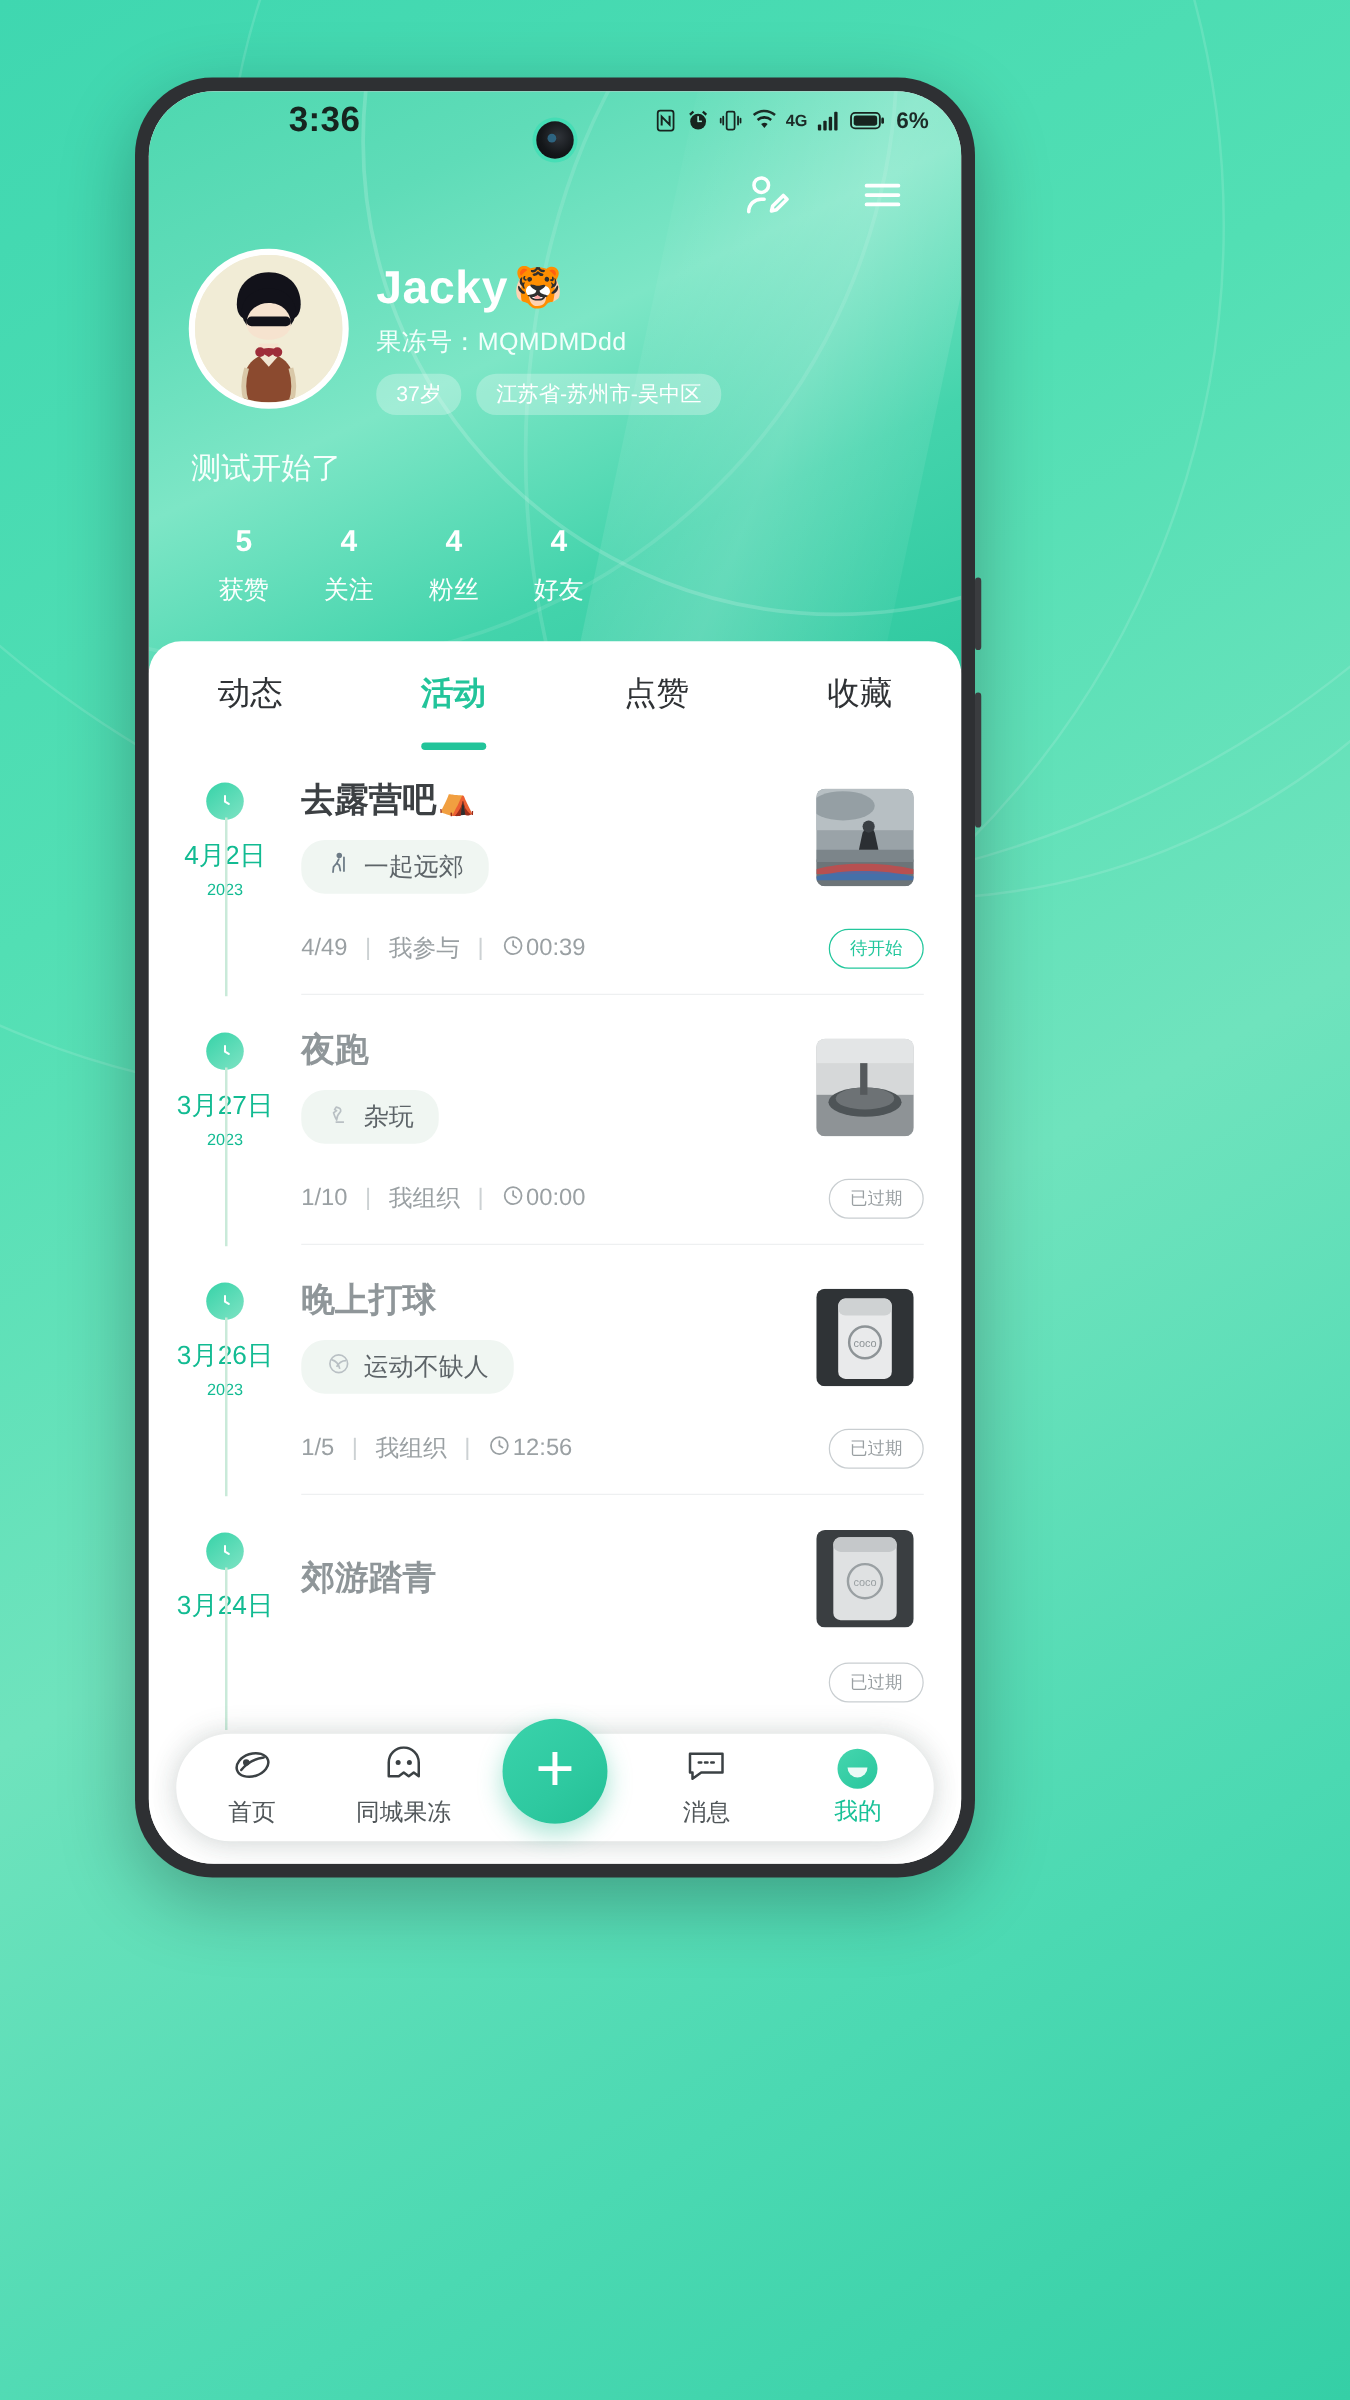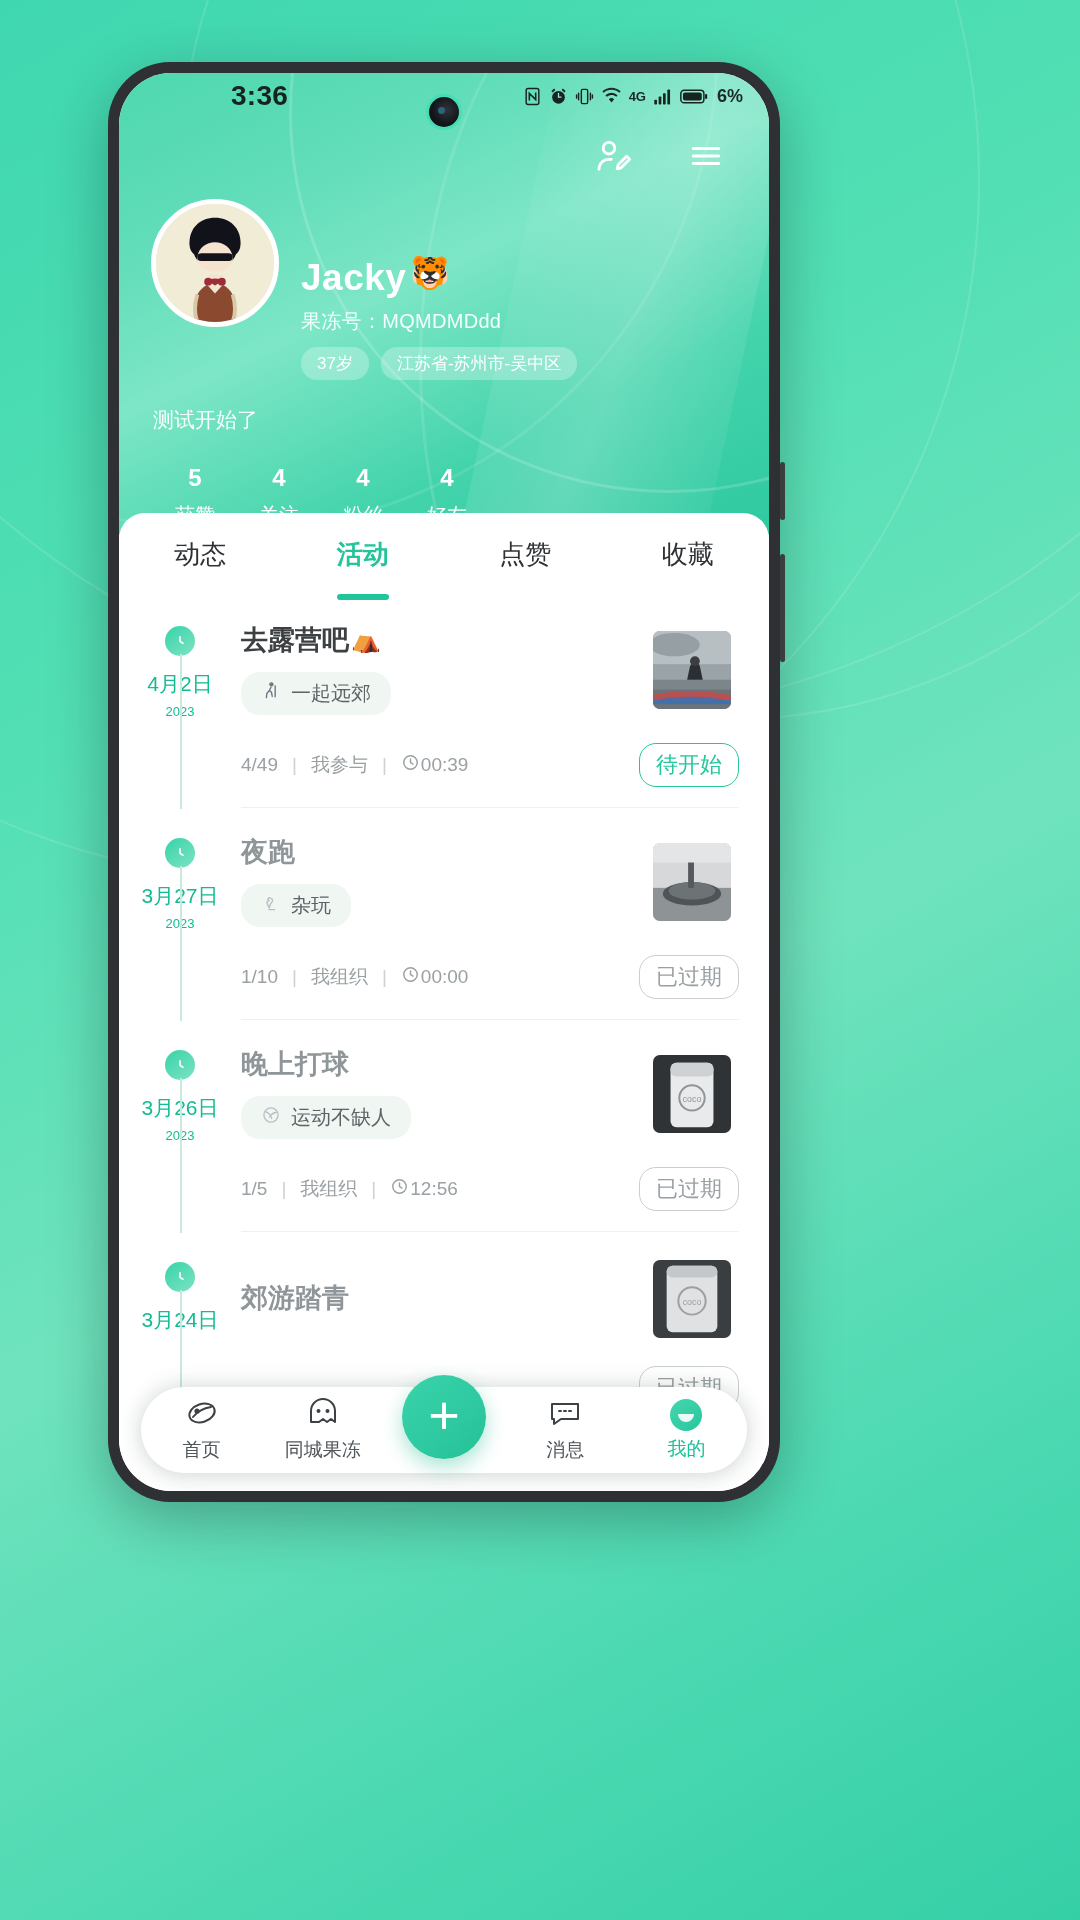--- a/index.html
+++ b/index.html
@@ -78,30 +78,30 @@
   .icon-btn { width: 46px; height: 46px; display: flex; align-items: center; justify-content: center; }
 
   
   .profile { position: relative; z-index: 5; display: flex; padding: 20px 0 0 32px; }
   .avatar {
     width: 128px; height: 128px; border-radius: 50%;
     background: #f0ecd8; border: 5px solid #ffffff; overflow: hidden;
     flex: 0 0 auto; position: relative;
   }
   .prof-right { margin-left: 22px; padding-top: 10px; }
-  .name-row { display: flex; align-items: flex-start; gap: 4px; margin-top: 48px; }
+  .name-row { display: flex; align-items: center; gap: 4px; }
   .name { font-size: 37px; font-weight: 700; color: #fff; letter-spacing: .5px; }
   .name-emoji { font-size: 32px; line-height: 1; }
   .jelly-id { margin-top: 9px; font-size: 20px; color: #f2fffb; letter-spacing: .3px; }
   .chips { margin-top: 12px; display: flex; gap: 12px; }
   .chip {
     background: rgba(255,255,255,0.28); color: #ffffff;
     border-radius: 16px; padding: 5px 16px; font-size: 17px; white-space: nowrap;
   }
-  .bio { position: relative; z-index: 5; margin: 26px 0 0 34px; font-size: 21px; color: #f6fffc; }
+  .bio { position: relative; z-index: 5; margin: 26px 0 0 34px; font-size: 24px; color: #f6fffc; }
 
   
   .stats { position: relative; z-index: 5; display: flex; margin: 30px 0 0 34px; }
   .stat { width: 84px; text-align: center; }
   .stat-num { font-size: 24px; font-weight: 700; color: #fff; }
   .stat-lbl { margin-top: 10px; font-size: 20px; color: #fcfffe; }
 
   
   .sheet {
     position: absolute; left: 0; right: 0; top: 440px; bottom: 0;
@@ -141,21 +141,21 @@
   }
   .m-thumb {
     width: 78px; height: 78px; border-radius: 7px; flex: 0 0 auto; margin: 2px 38px 0 14px;
     overflow: hidden; position: relative; background: #cfd3d4;
   }
   .m-meta { display: flex; align-items: center; margin-top: 28px; padding-right: 30px;
     font-size: 19px; color: #9aa0a3; gap: 14px; }
   .sep { color: #ccd1d3; }
   .m-meta .clk { display: inline-flex; align-items: center; gap: 1px; }
   .badge { margin-left: auto; border: 1.5px solid #23c79c; color: #23c79c;
-    border-radius: 17px; padding: 6px 16px; font-size: 22px; white-space: nowrap; }
+    border-radius: 17px; padding: 6px 16px; font-size: 14px; white-space: nowrap; }
   .badge.expired { border-color: #c9ced1; color: #9aa0a3; }
   .divider { height: 1px; background: #eef0f1; margin: 20px 30px 0 122px; }
 
   
   .bottombar {
     position: absolute; left: 22px; right: 22px; bottom: 18px; height: 86px;
     background: #ffffff; border-radius: 43px;
     box-shadow: 0 -2px 22px rgba(60,80,75,0.16), 0 6px 22px rgba(60,80,75,0.10);
     display: flex; align-items: center; z-index: 30;
   }

